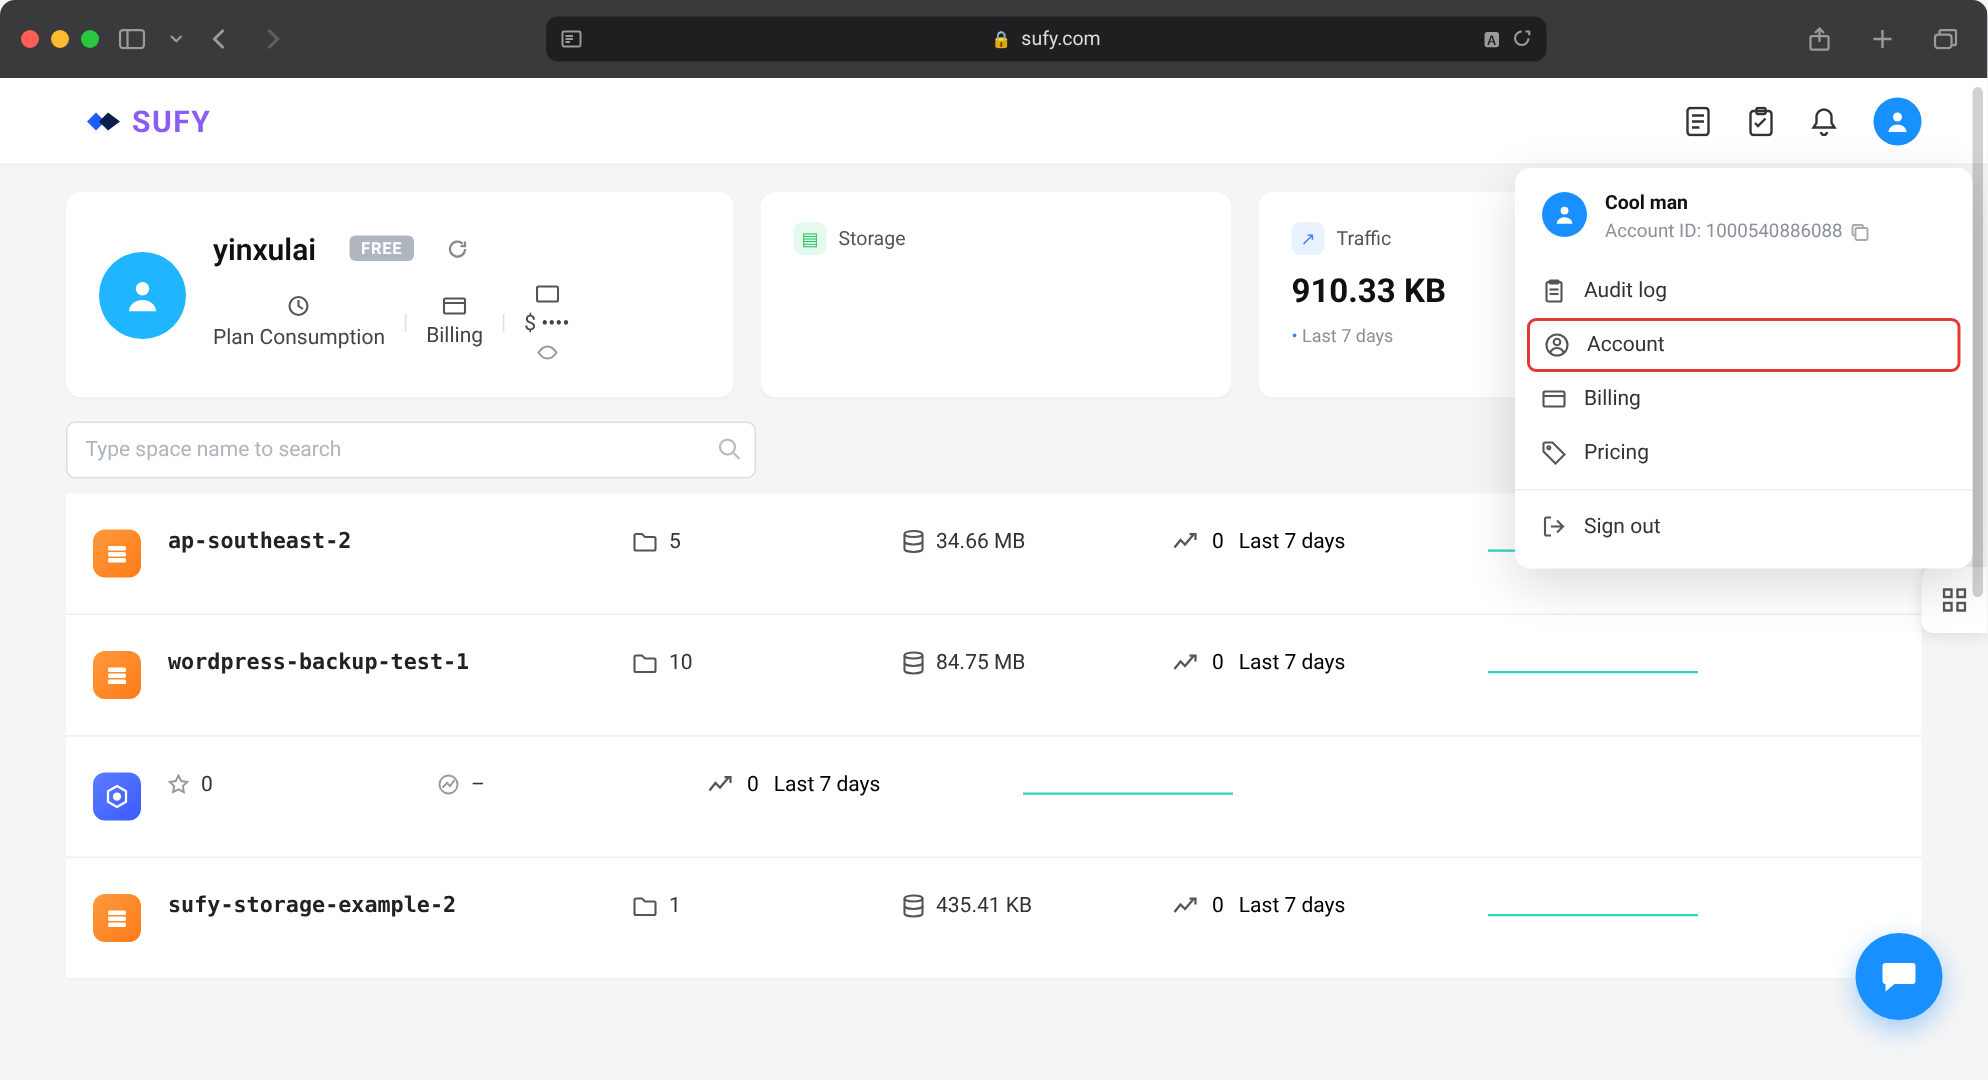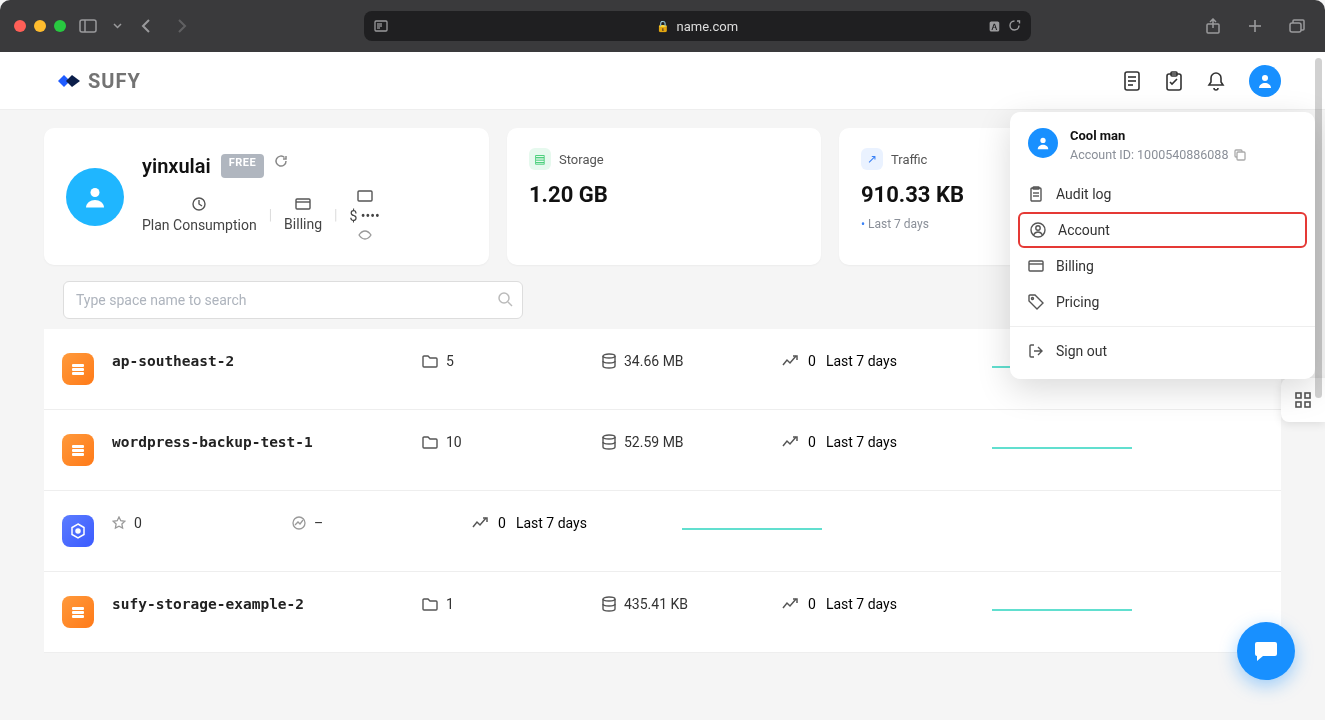--- a/index.html
+++ b/index.html
@@ -11,34 +11,34 @@
   .traffic-lights span { width: 12px; height: 12px; border-radius: 50%; display: block; }
   .tl-red { background: #ff5f57; } .tl-yellow { background: #febc2e; } .tl-green { background: #28c840; }
   .chrome-btn { color: #9a9a9c; display: flex; align-items: center; justify-content: center; width: 28px; height: 28px; }
   .url-bar { flex: 1; background: #1f1f21; border-radius: 8px; height: 30px; display: flex; align-items: center; justify-content: center; color: #ddd; font-size: 13px; gap:6px; margin: 0 160px; position:relative;}
   .url-bar .lock { font-size: 11px; }
   .url-right { position:absolute; right:10px; display:flex; gap:8px; color:#9a9a9c;}
   .chrome-right { display:flex; gap:14px; }
   
   
   .app-header { background: #fff; height: 58px; display: flex; align-items: center; padding: 0 44px 0 56px; justify-content: space-between; border-bottom:1px solid #eee;}
-  .logo { display:flex; align-items:center; gap:6px; font-weight:700; font-size:20px; letter-spacing:1px; color:#737373;}
+  .logo { display:flex; align-items:center; gap:6px; font-weight:700; font-size:20px; letter-spacing:1px; color:#8b5cf6;}
   .logo-mark { color:#1f5cff; font-size:22px; transform:rotate(0deg); }
   .header-icons { display:flex; align-items:center; gap:24px; color:#333; }
   .avatar-small { width:32px; height:32px; border-radius:50%; background:#1890ff; display:flex; align-items:center; justify-content:center; color:#fff; }
   
   
   .content { padding: 18px 44px 0 44px; }
   
   
   .cards-row { display:flex; gap:18px; }
   .card { background:#fff; border-radius:10px; padding:20px 22px; box-shadow: 0 1px 2px rgba(0,0,0,0.04); }
   .card-main { flex: 0 0 445px; display:flex; gap:18px; align-items:center; }
   .big-avatar { width:58px; height:58px; border-radius:50%; background:#1fb6ff; display:flex; align-items:center; justify-content:center; color:#fff; font-size:24px;}
-  .user-block .name-row { display:flex; gap:10px; }
+  .user-block .name-row { display:flex; align-items:center; gap:22px; }
   .username { font-size:20px; font-weight:600; color:#111; }
   .badge-free { background:#b0b6bf; color:#fff; font-size:11px; font-weight:700; padding:2px 8px; border-radius:4px; letter-spacing:0.5px;}
   .meta-row { display:flex; align-items:center; gap:12px; margin-top:12px; color:#444; font-size:14px;}
   .meta-row .sep { color:#ddd; }
   .meta-item { display:flex; align-items:center; gap:6px;flex-direction:column;}
   
   .stat-card { flex:1; min-width:0;}
   .stat-top { display:flex; align-items:center; gap:8px; font-size:13px; color:#555; }
   .stat-icon { width:22px; height:22px; border-radius:6px; display:flex; align-items:center; justify-content:center; font-size:12px; }
   .si-green { background:#e6f9ee; color:#22c55e;}
@@ -49,21 +49,21 @@
   .dot-blue::before { content:"• "; color:#3b82f6;}
   .dot-orange::before { content:"• "; color:#f59e0b;}
   
   
   .tabs { display:flex; gap:34px; margin-top:26px; border-bottom:1px solid #e6e6e6; }
   .tab { display:flex; align-items:center; gap:8px; padding:0 4px 14px 4px; font-size:15px; color:#555; cursor:pointer;}
   .tab.active { color:#1890ff; border-bottom:2px solid #1890ff; font-weight:500;}
   
   
   .controls-row { display:flex; align-items:center; margin-top:16px; gap:18px; }
-  .search-box { flex:0 0 460px; position:relative;margin-left:19px; }
+  .search-box { flex:0 0 460px; position:relative; }
   .search-box input { width:100%; height:38px; border:1px solid #ddd; border-radius:6px; padding:0 36px 0 12px; font-size:14px; color:#333; outline:none;}
   .search-box input::placeholder { color:#aeb4bd;}
   .search-box .sicon { position:absolute; right:10px; top:10px; color:#bbb;}
   .spacer { flex:1; }
   .pill-btn { height:38px; border:1px solid #ddd; border-radius:6px; padding:0 14px; display:flex; align-items:center; gap:6px; font-size:14px; background:#fff; color:#333;}
   .pill-btn .strong { color:#111; font-weight:500;}
   
   
   .list { margin-top:10px; background:#fff; }
   .row { display:flex; align-items:flex-start; padding:24px 18px; border-bottom:1px solid #eee; }
@@ -130,21 +130,21 @@
   <div class="url-bar">
     <span style="position:absolute; left:10px; color:#9a9a9c;">
       <svg width="14" height="12" viewBox="0 0 14 12" fill="none" stroke="currentColor" stroke-width="1.3">
           <rect x="1" y="1" width="12" height="10" rx="1"></rect>
           <line x1="3" y1="4" x2="8" y2="4"></line>
           <line x1="3" y1="6" x2="8" y2="6"></line>
           <line x1="3" y1="8" x2="6" y2="8"></line>
         </svg>
     </span>
     <span class="lock">🔒</span>
-    <span>name.com</span>
+    <span>sufy.com</span>
     <span class="url-right">
       <span style="font-size:12px;">🅰︎</span>
       <span>
           <svg width="13" height="13" viewBox="0 0 13 13" fill="none" stroke="currentColor" stroke-width="1.4">
             <path d="M11 6.5A4.5 4.5 0 1 1 6.5 2"></path>
             <path d="M9 2h2.5V4.5"></path>
           </svg>
         </span>
     </span>
   </div>
@@ -259,21 +259,20 @@
           </span>
         </div>
       </div>
     </div>
 
     <div class="card stat-card">
       <div class="stat-top">
           <span class="stat-icon si-green">▤</span>
           <span>Storage</span>
         </div>
-      <div class="stat-value">1.20 GB</div>
     </div>
 
     <div class="card stat-card">
       <div class="stat-top">
           <span class="stat-icon si-blue">↗</span>
           <span>Traffic</span>
         </div>
       <div class="stat-value">910.33 KB</div>
       <div class="stat-sub">
           <span class="dot-blue">Last 7 days</span>
@@ -371,21 +370,21 @@
             <path d="M1 3a1 1 0 0 1 1-1h4l2 2h6a1 1 0 0 1 1 1v7a1 1 0 0 1-1 1H2a1 1 0 0 1-1-1V3z"></path>
           </svg>
           <span>10</span>
         </div>
       <div class="col">
           <svg width="14" height="16" viewBox="0 0 14 16" fill="none" stroke="#555" stroke-width="1.4">
             <ellipse cx="7" cy="3" rx="6" ry="2"></ellipse>
             <path d="M1 3v10c0 1.1 2.7 2 6 2s6-.9 6-2V3"></path>
             <path d="M1 8c0 1.1 2.7 2 6 2s6-.9 6-2"></path>
           </svg>
-          <span>52.59 MB</span>
+          <span>84.75 MB</span>
         </div>
       <div class="traffic-col">
           <svg width="16" height="12" viewBox="0 0 16 12" fill="none" stroke="#555" stroke-width="1.5">
             <path d="M1 10l4-5 3 3 6-7"></path>
             <path d="M11 1h4v4"></path>
           </svg>
           <span>0</span>
           <span class="muted">Last 7 days</span>
         </div>
       <div class="spark">

